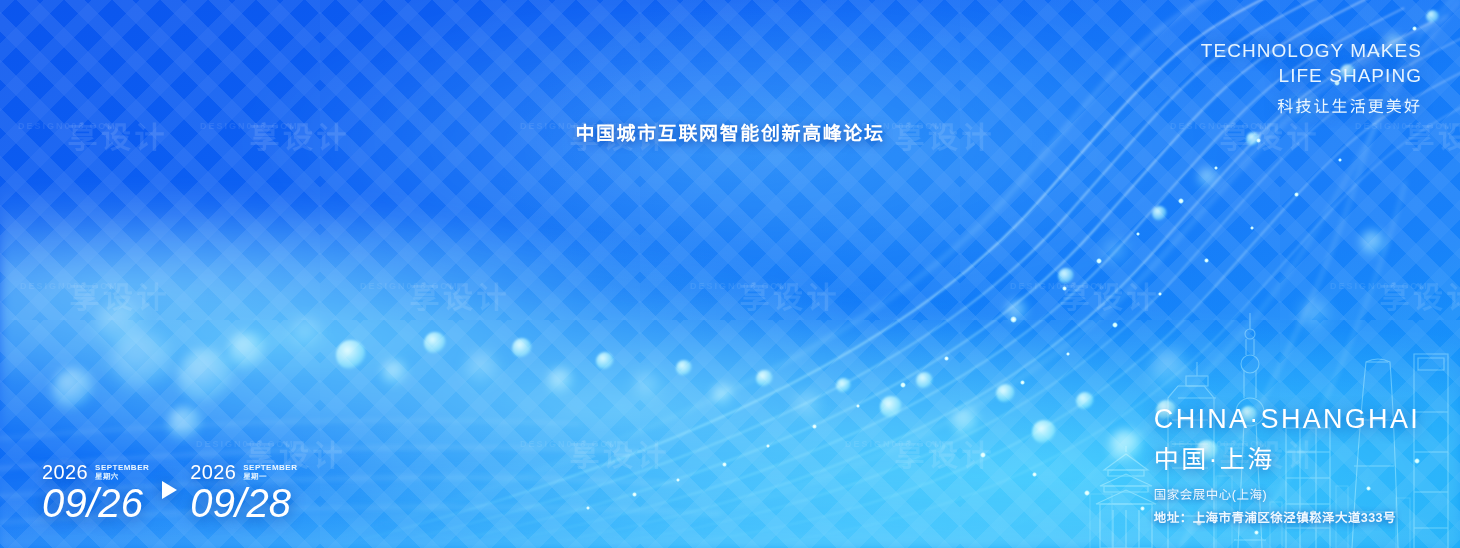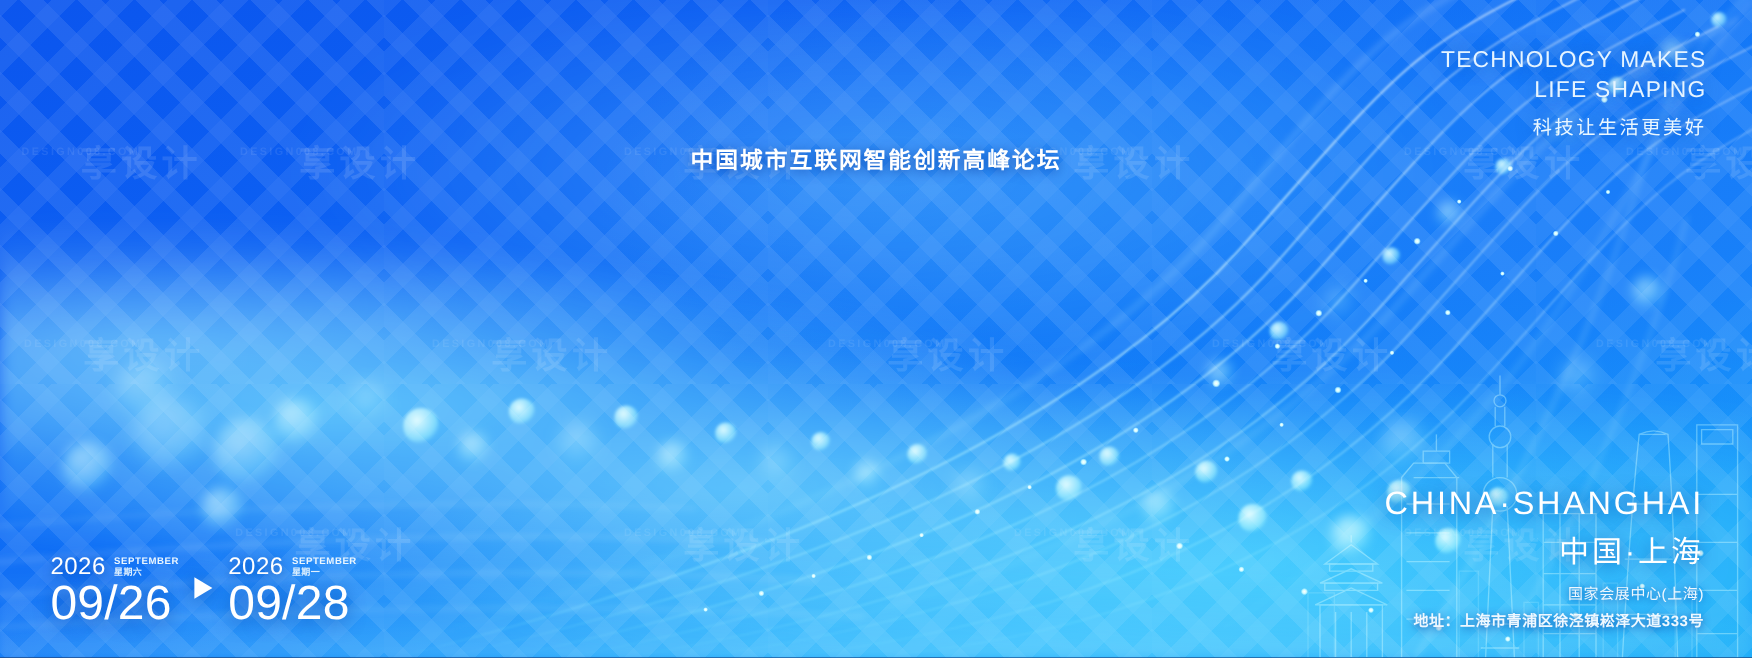--- a/index.html
+++ b/index.html
@@ -126,30 +126,30 @@
   .dates{position:absolute;left:42px;bottom:24px;color:#fff;white-space:nowrap;}
   .dates .row{display:flex;align-items:flex-end;}
   .dgroup{display:flex;flex-direction:column;}
   .dtop{display:flex;align-items:flex-end;gap:7px;margin-bottom:-2px;}
   .dyear{font-size:20px;font-weight:400;letter-spacing:.02em;color:#ffffff;
          text-shadow:0 2px 8px rgba(10,60,160,.7);}
   .dmeta{display:flex;flex-direction:column;line-height:1.12;padding-bottom:3px;}
   .dmon{font-size:8px;font-weight:700;letter-spacing:.06em;color:#eaf6ff;}
   .dday{font-size:7.5px;font-weight:700;letter-spacing:.04em;color:#dff1ff;}
   .dbig{font-size:40px;font-weight:400;letter-spacing:.005em;color:#ffffff;line-height:1.05;
-        text-shadow:0 3px 14px rgba(10,60,160,.7);}
+        text-shadow:0 3px 14px rgba(10,60,160,.7);font-style:italic;}
   .arrow{
     align-self:center;margin:0 13px 6px 13px;
     width:0;height:0;border-left:15px solid #ffffff;
     border-top:9px solid transparent;border-bottom:9px solid transparent;
     filter:drop-shadow(0 2px 8px rgba(10,60,160,.7));
   }
 
   
-  .loc{position:absolute;right:40px;bottom:22px;text-align:right;color:#fff;white-space:nowrap;}
+  .loc{position:absolute;right:40px;bottom:22px;text-align:left;color:#fff;white-space:nowrap;}
   .loc .en{
     font-size:27px;font-weight:300;letter-spacing:.085em;color:#ffffff;
     text-shadow:0 2px 14px rgba(10,60,160,.7);
   }
   .loc .cn{
     margin-top:4px;font-size:25px;font-weight:400;letter-spacing:.1em;color:#ffffff;
     text-shadow:0 2px 14px rgba(10,60,160,.7);
   }
   .loc .venue{
     margin-top:9px;font-size:12.5px;font-weight:400;letter-spacing:.04em;color:#eef8ff;

